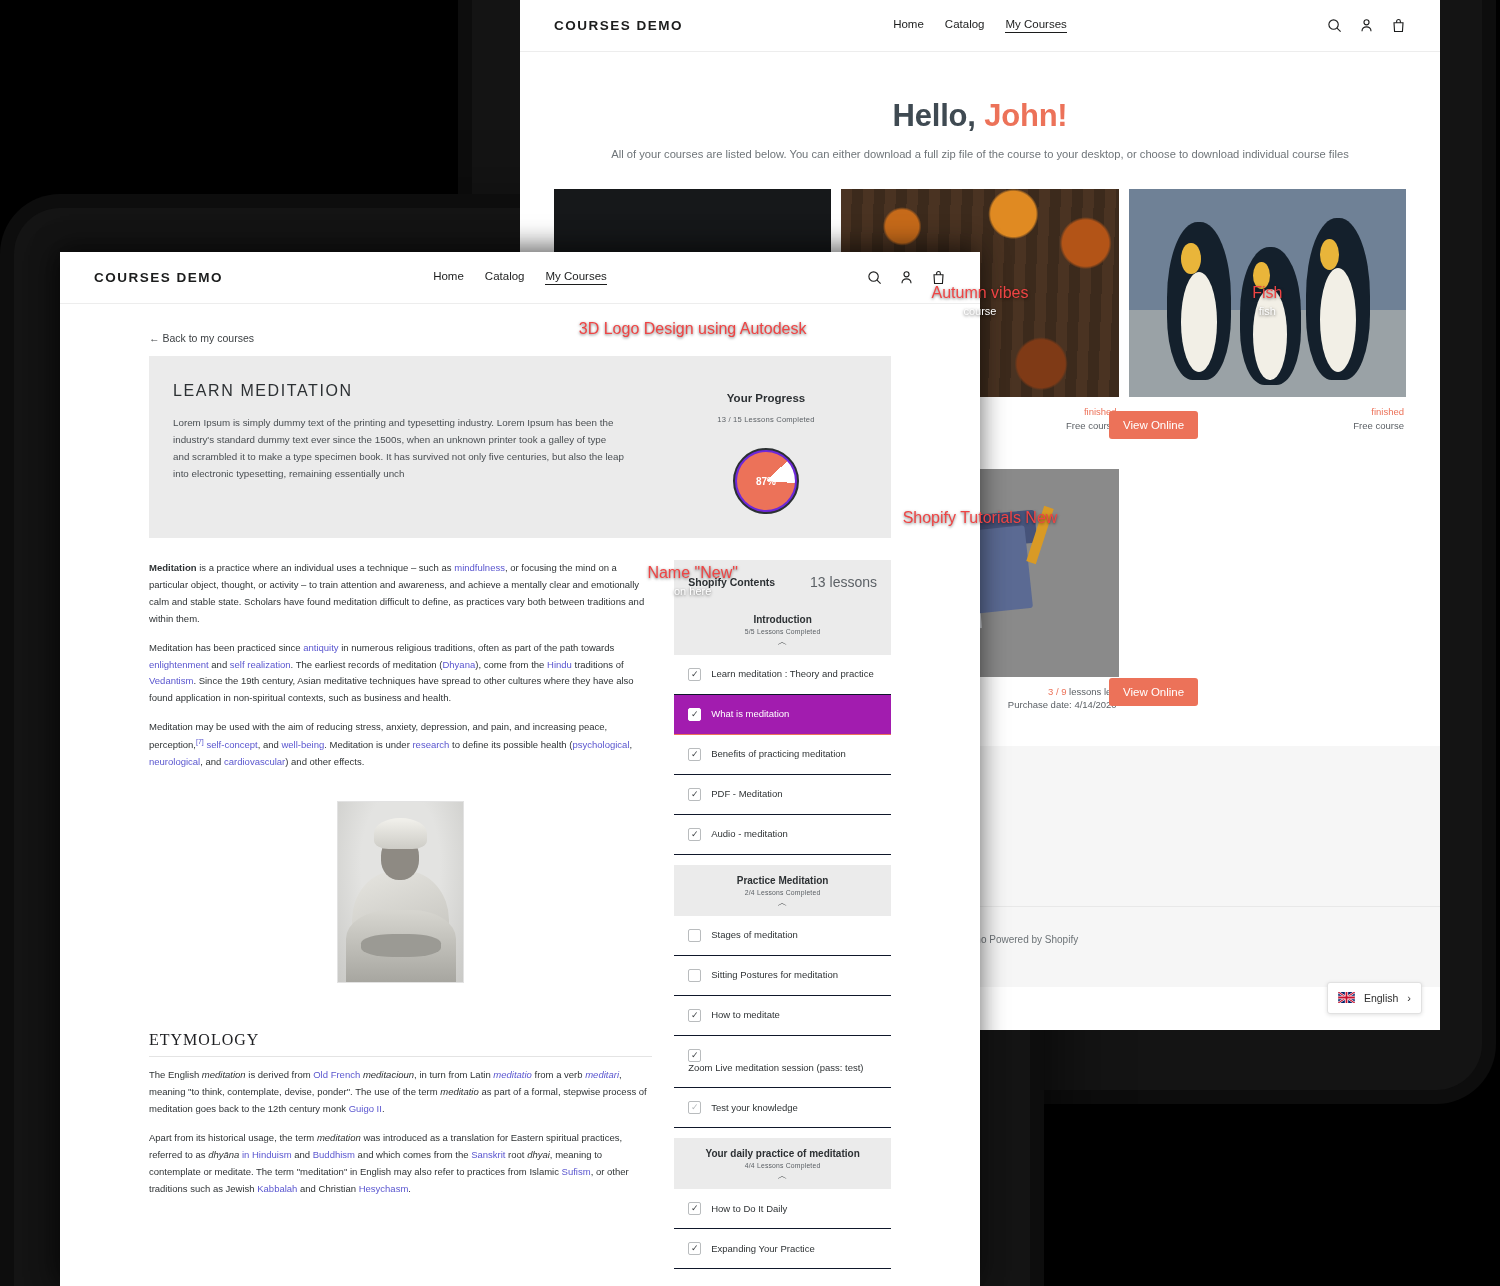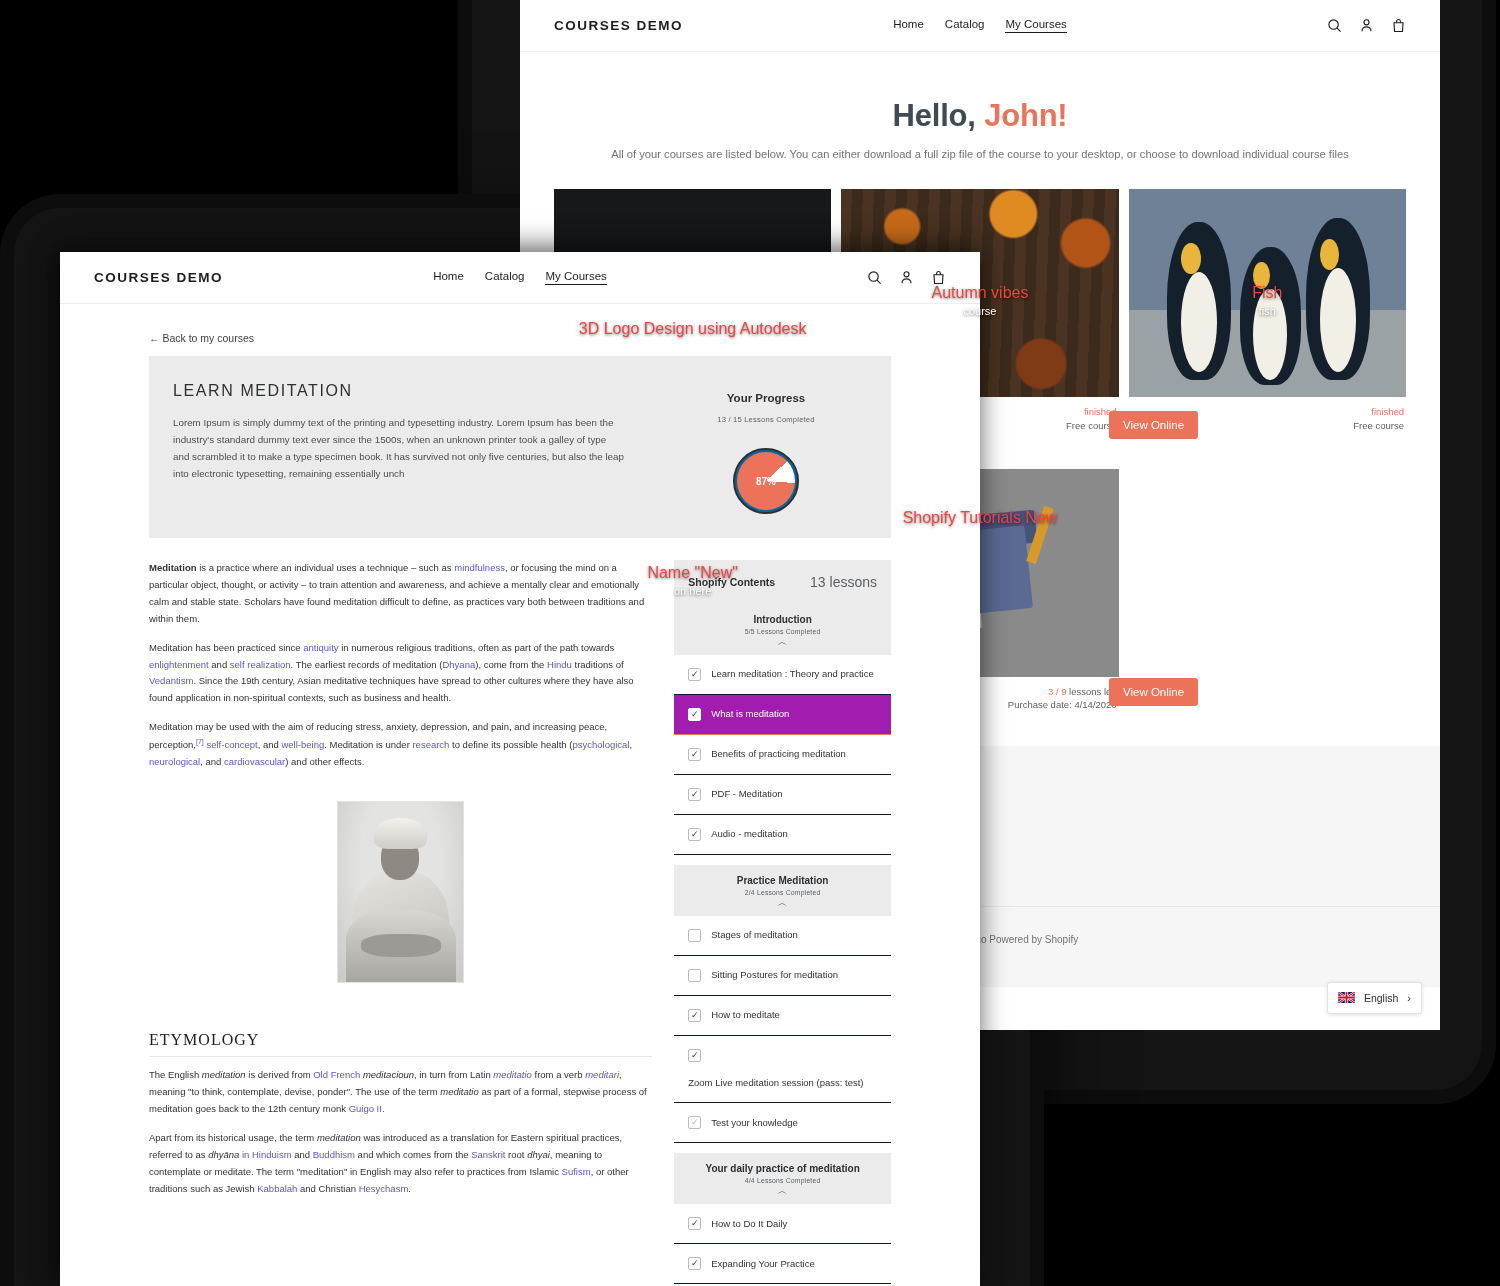--- a/index.html
+++ b/index.html
@@ -122,21 +122,21 @@
   .backlink{margin:28px 0 0 89px;font-size:10.5px;color:#3b3f42;text-decoration:none;display:inline-block;}
   .course-hero{margin:10px 89px 0;background:#ebebeb;display:flex;padding:26px 0 24px;}
   .ch-left{flex:1;padding:0 22px 0 24px;}
   .ch-left h1{margin:0 0 14px;font-size:16px;font-weight:400;letter-spacing:1.6px;color:#2c3033;}
   .ch-left p{margin:0;font-size:9.8px;line-height:1.75;color:#4a4f53;}
   .ch-right{width:238px;text-align:center;padding-right:6px;}
   .ch-right h3{margin:10px 0 11px;font-size:11.5px;color:#2c3033;font-weight:700;}
   .ch-right .lc{font-size:7.6px;color:#5c6166;letter-spacing:.2px;}
   .donut{margin:24px auto 0;width:62px;height:62px;border-radius:50%;
          border:2px solid #2c3033;display:flex;align-items:center;justify-content:center;
-         position:relative;background:#0369a1;}
+         position:relative;background:#6d28d9;}
   .donut .fill{position:absolute;inset:2px;border-radius:50%;
     background:conic-gradient(from 0deg,#ec7259 0 47deg,#ffffff 47deg 94deg,#ec7259 94deg 360deg);}
   .donut .pct{position:relative;z-index:2;font-size:10px;font-weight:700;color:#fff;}
 
   .fw-cols{display:flex;margin:22px 89px 0;gap:0;}
   .fw-main{width:520px;padding-right:22px;}
   .fw-main p{margin:0 0 12px;font-size:9.5px;line-height:1.78;color:#2f3335;}
   .fw-main a{color:#5a56cf;text-decoration:none;}
   .fw-main b{font-weight:700;}
   .fw-main sup{font-size:7px;color:#5a56cf;}
@@ -165,21 +165,21 @@
   .toc-head{background:#ebebeb;display:flex;justify-content:space-between;align-items:center;
             padding:14px 14px;}
   .toc-head .t{font-size:10.5px;font-weight:700;color:#2c3033;}
   .toc-head .n{font-size:14px;color:#5c6166;}
   .sec{background:#ebebeb;text-align:center;padding:10px 6px 8px;}
   .sec .st{font-size:10px;font-weight:700;color:#2c3033;}
   .sec .sc{font-size:6.8px;color:#5c6166;margin-top:3px;letter-spacing:.2px;}
   .sec .car{margin-top:2px;font-size:10px;color:#2c3033;cursor:pointer;line-height:1;}
   .lesson{display:flex;align-items:center;gap:10px;padding:13px 14px;
           border-bottom:1px solid #0f172a;cursor:pointer;}
-  .lesson.wrap{flex-direction:column;align-items:flex-start;gap:15px;}
+  .lesson.wrap{flex-direction:column;align-items:flex-start;gap:0;}
   .lesson .lt{font-size:9.5px;color:#2f3335;line-height:1.3;}
   .lesson.active{background:#a21caf;border-bottom-color:#ec7259;}
   .lesson.active .lt{color:#fff;}
   .cb{width:11px;height:11px;border:1px solid #b9bcbe;border-radius:2px;background:#fff;
       display:flex;align-items:center;justify-content:center;flex:0 0 auto;}
   .cb.on::after{content:"✓";font-size:9px;color:#3a3e41;line-height:1;}
   .cb.dim.on::after{color:#b3b7ba;}
   .lesson.active .cb{border-color:#fff;}
   .lesson.active .cb.on::after{color:#3a3e41;}
 </style>

